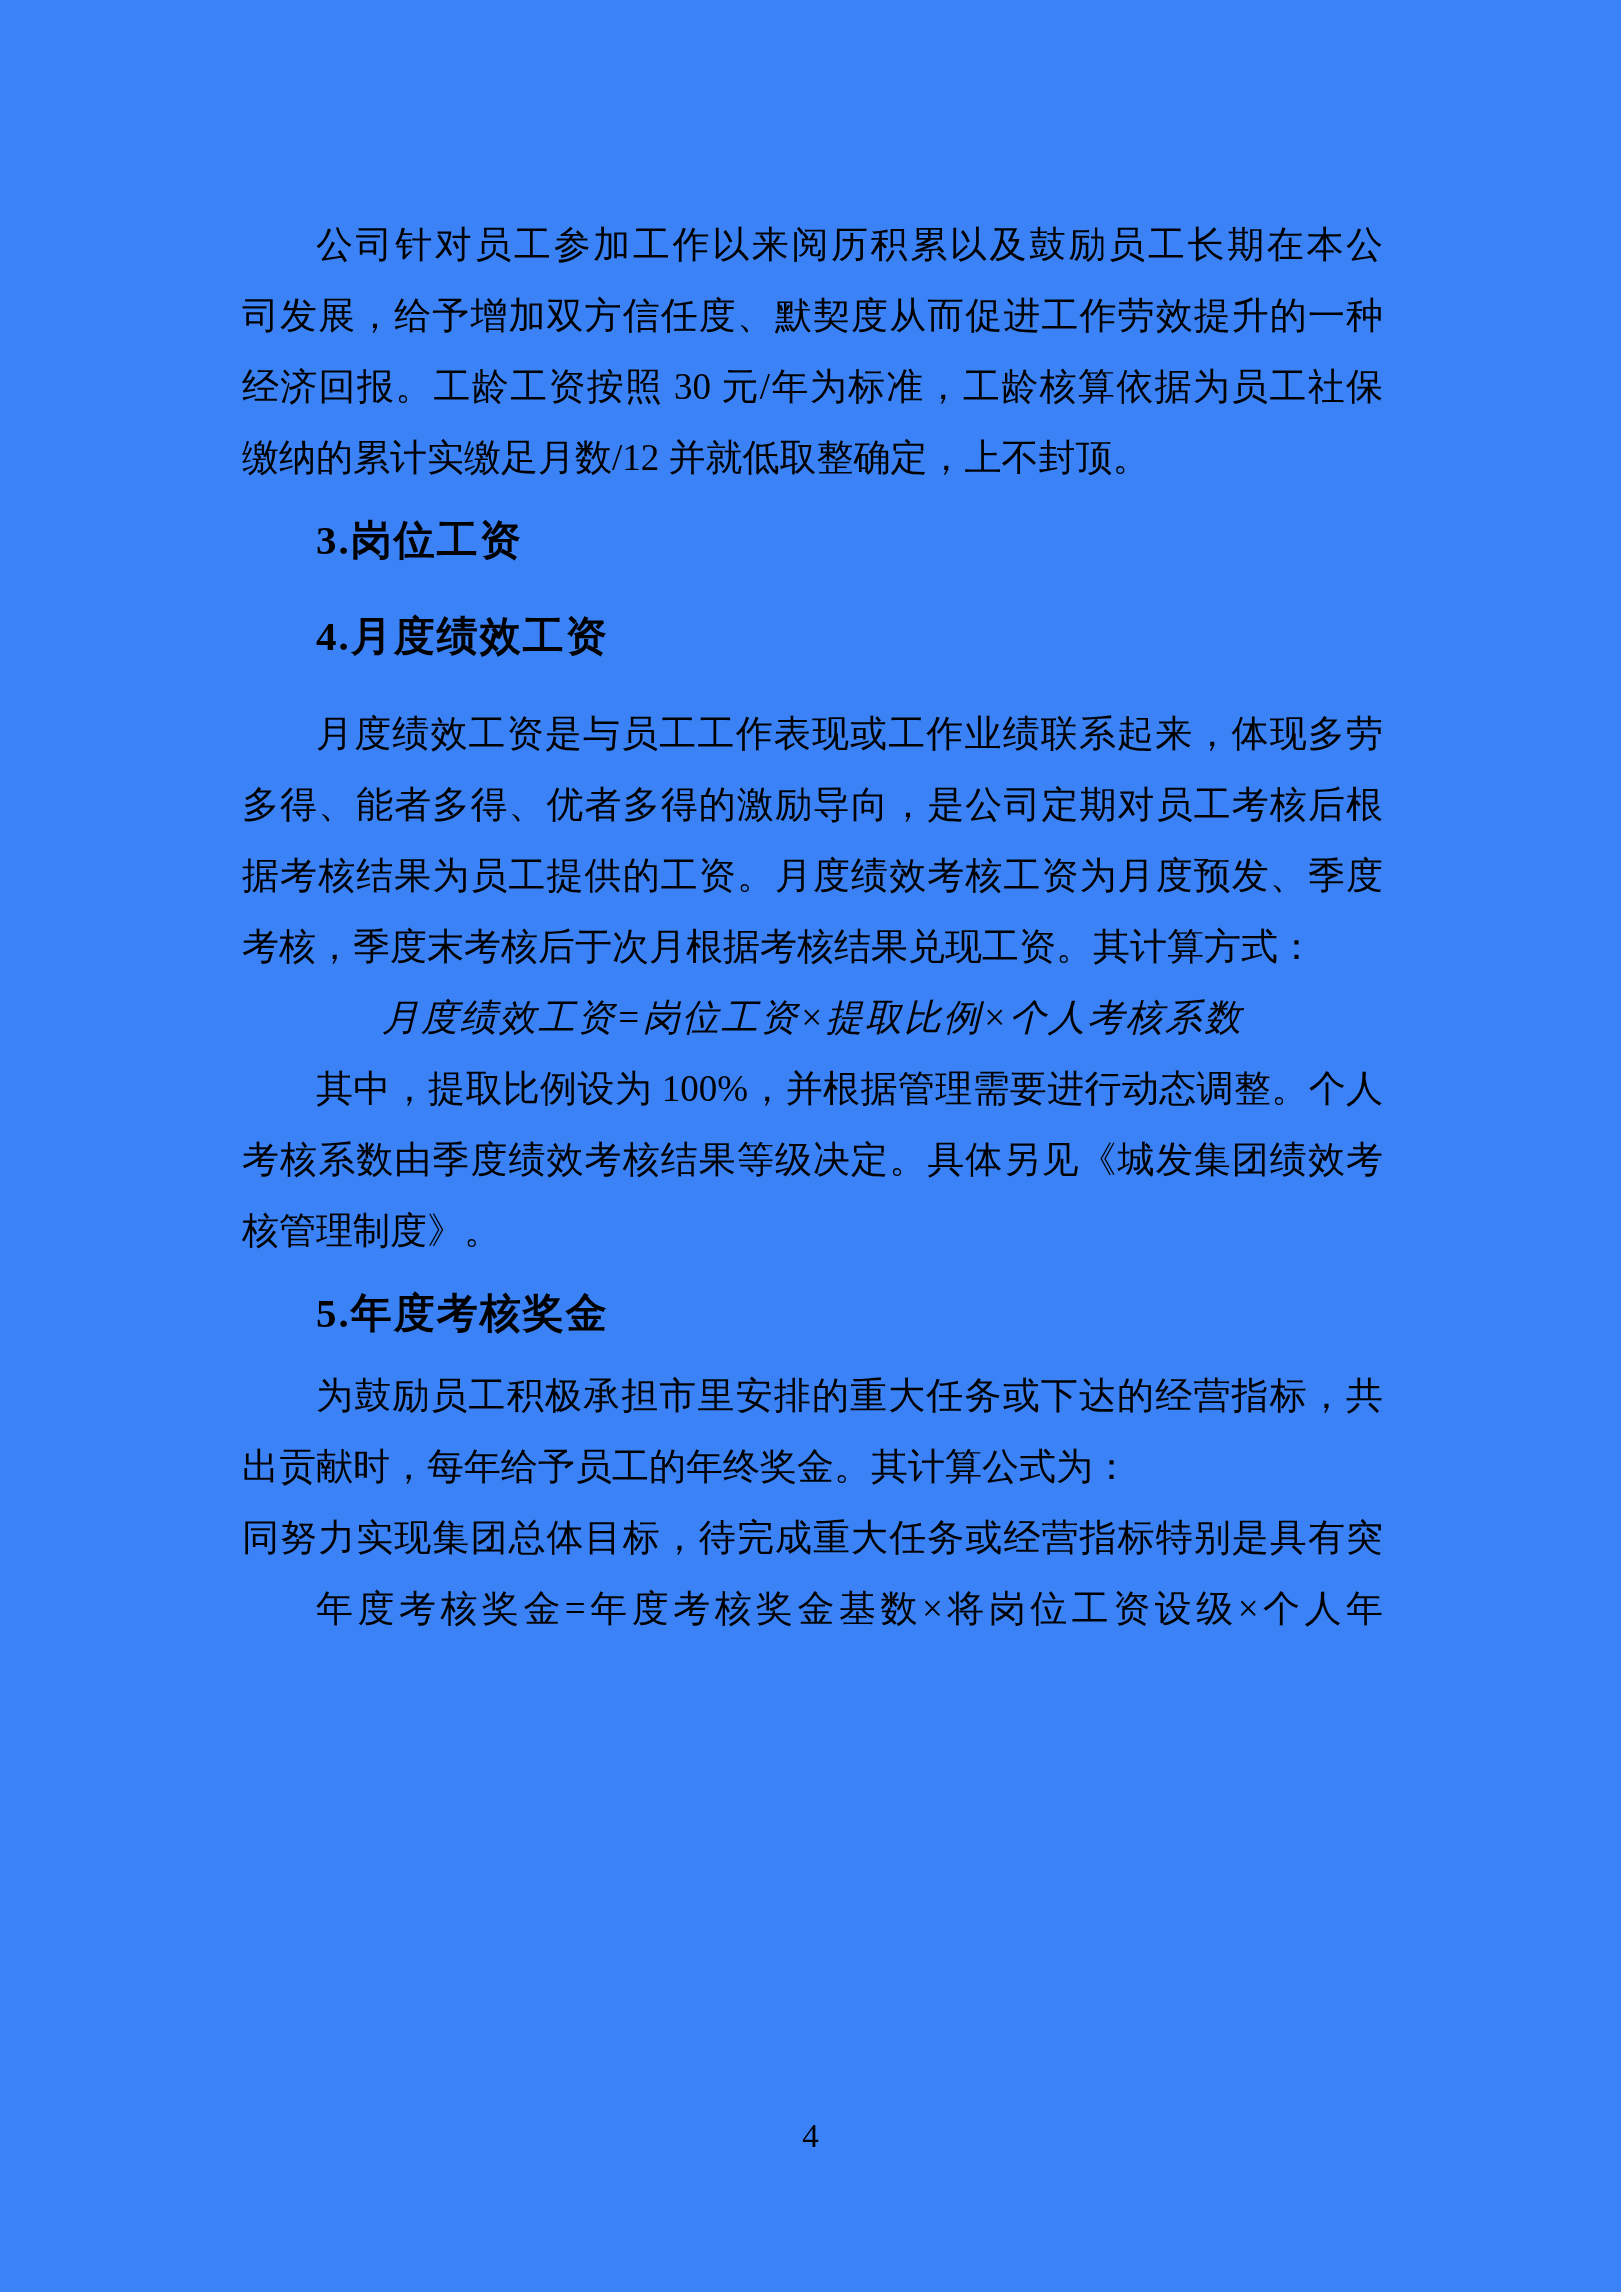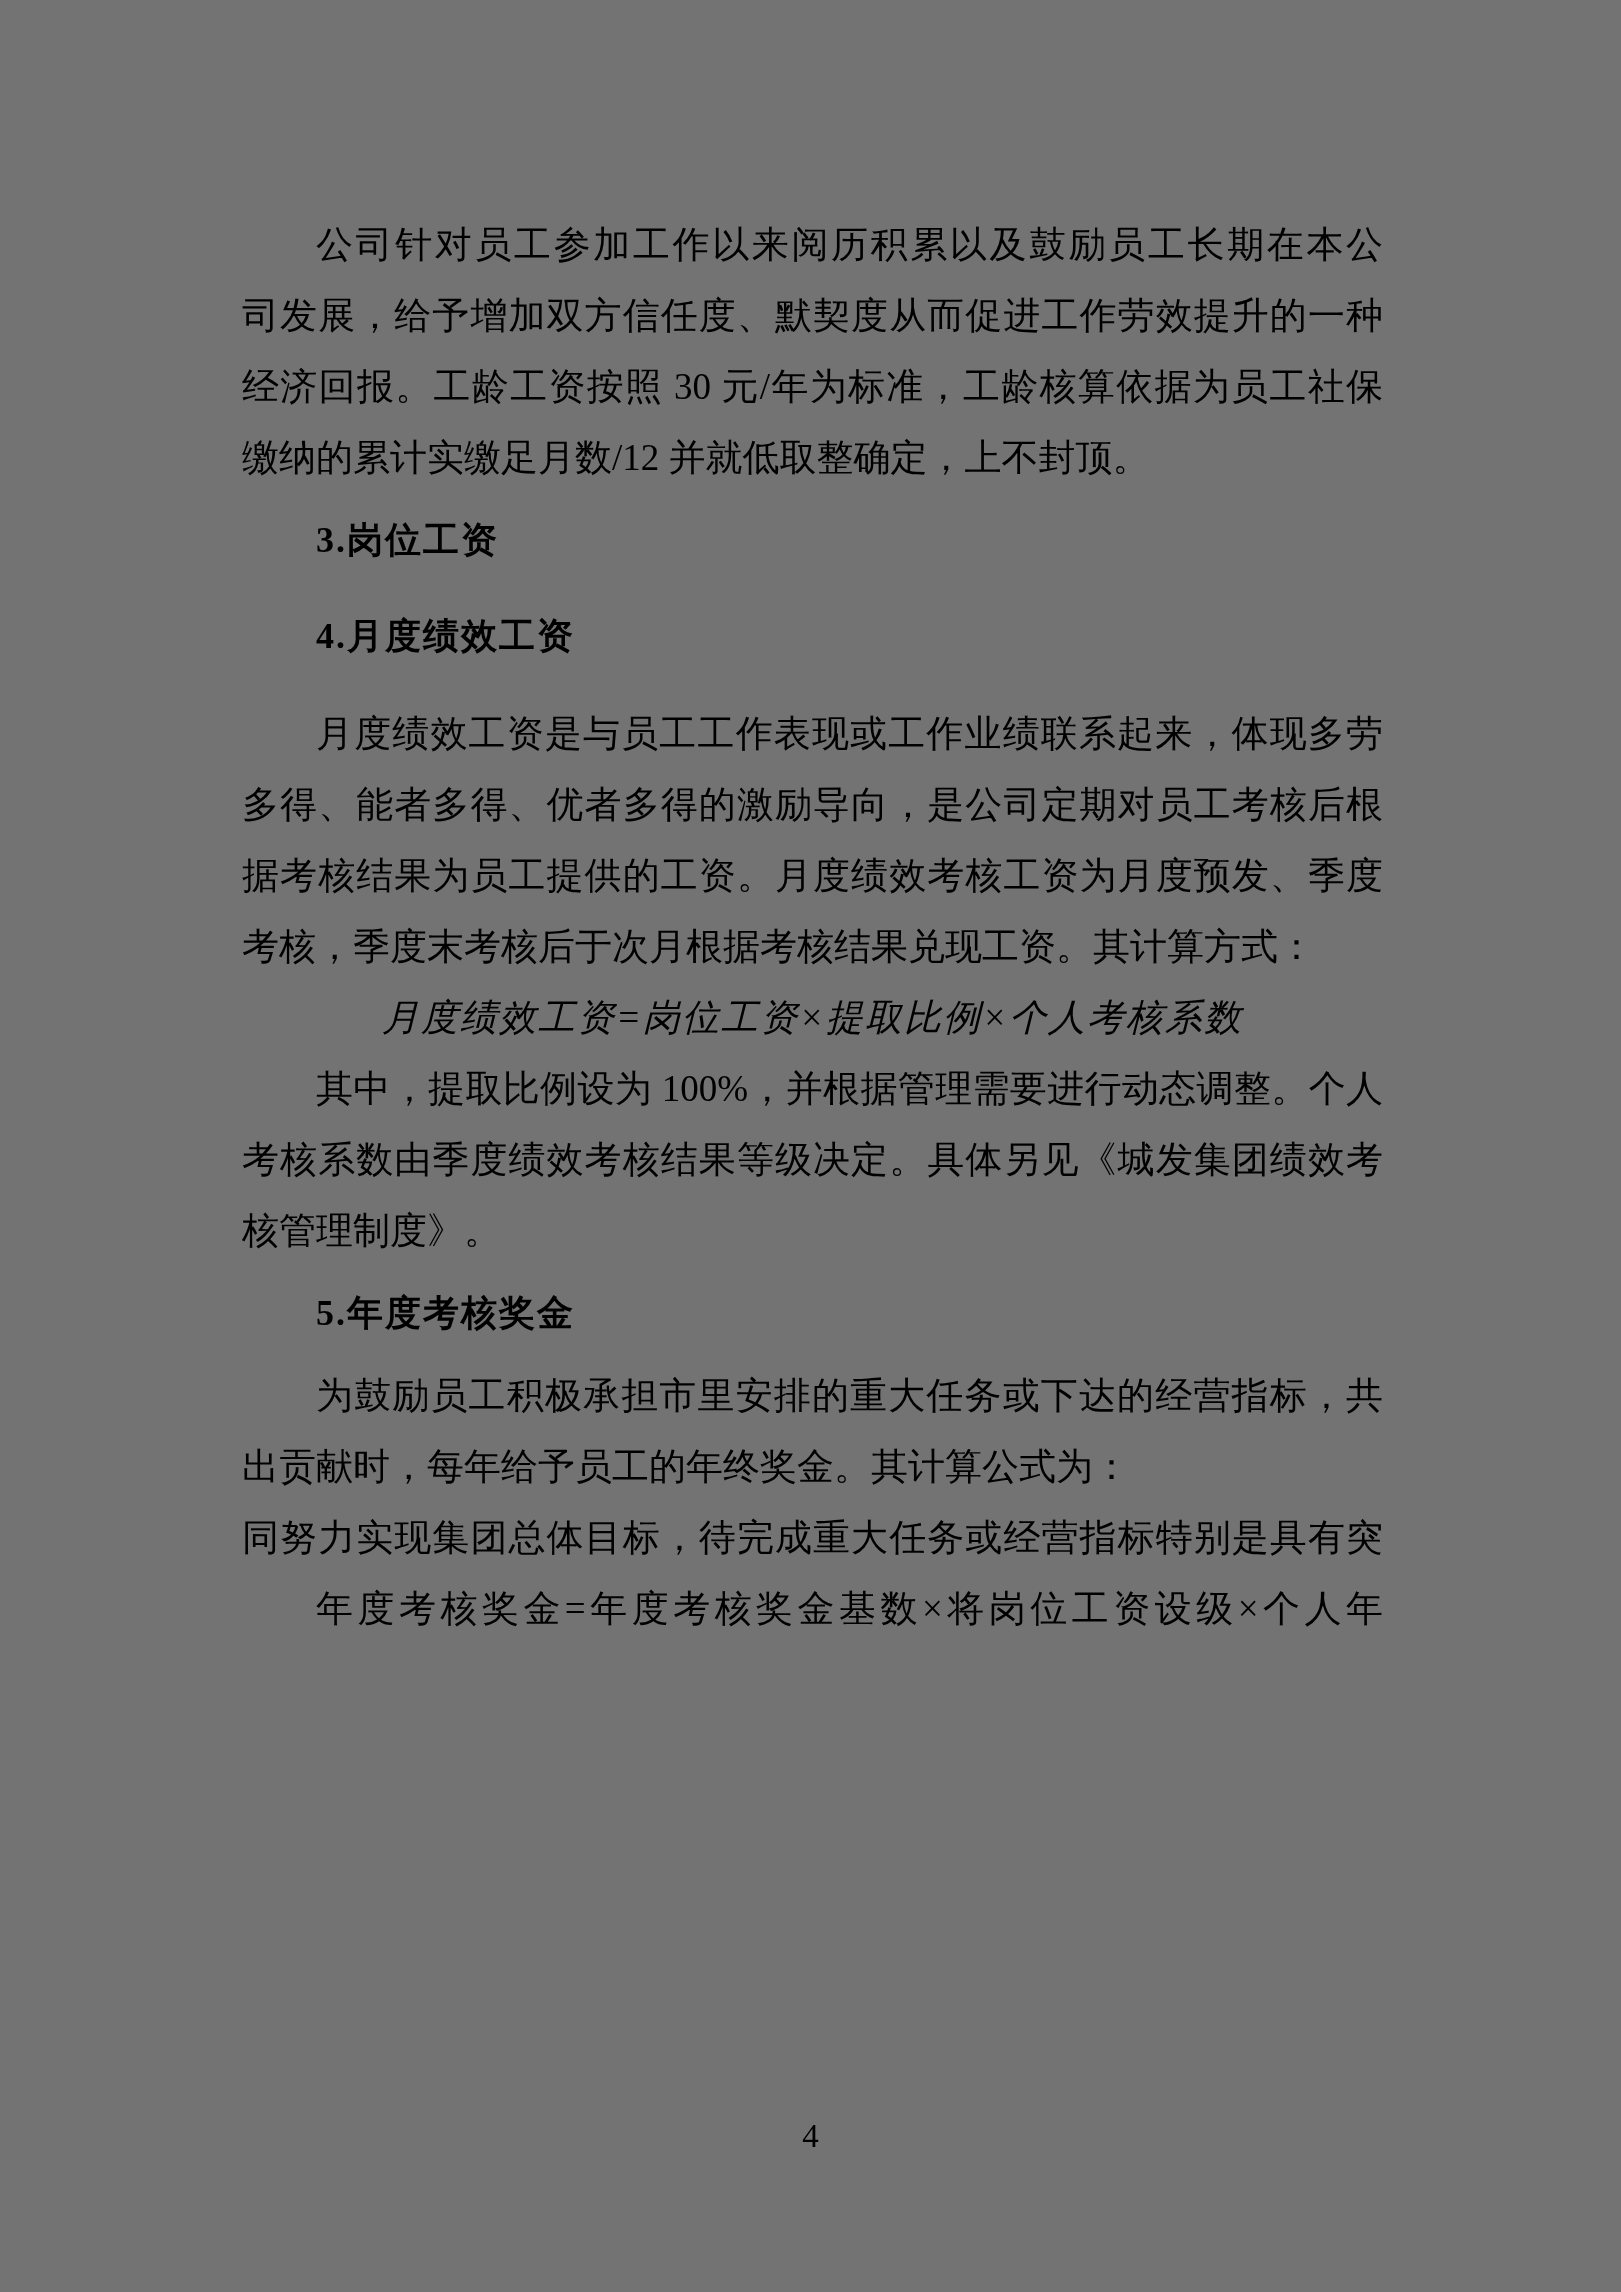--- a/index.html
+++ b/index.html
@@ -5,21 +5,21 @@
   html, body {
     margin: 0;
     padding: 0;
     background: #e8e8e8;
   }
   .page {
     position: relative;
     width: 1621px;
     height: 2293px;
     margin: 0 auto;
-    background: #737373;
+    background: #3b82f6;
     color: #000000;
     font-family: "Liberation Serif", "DejaVu Serif", serif;
     overflow: hidden;
   }
   .text-block {
     position: absolute;
     left: 242px;
     top: 209px;
     width: 1141px;
     font-size: 37px;
@@ -36,21 +36,21 @@
     text-align-last: left;
   }
   .line.indent {
     text-indent: 74px;
   }
   .heading {
     line-height: 71px;
     height: 71px;
     padding-left: 74px;
     font-weight: bold;
-    font-size: 36px;
+    font-size: 41px;
     letter-spacing: 2px;
     text-align: left;
     text-align-last: left;
   }
   .heading.h3 { margin-top: 11.8px; margin-bottom: 13.7px; }
   .heading.h4 { margin-top: 25.5px; margin-bottom: 25.5px; }
   .heading.h5 { margin-top: 11.8px; margin-bottom: 11.8px; }
   .formula-center {
     line-height: 71px;
     height: 71px;

